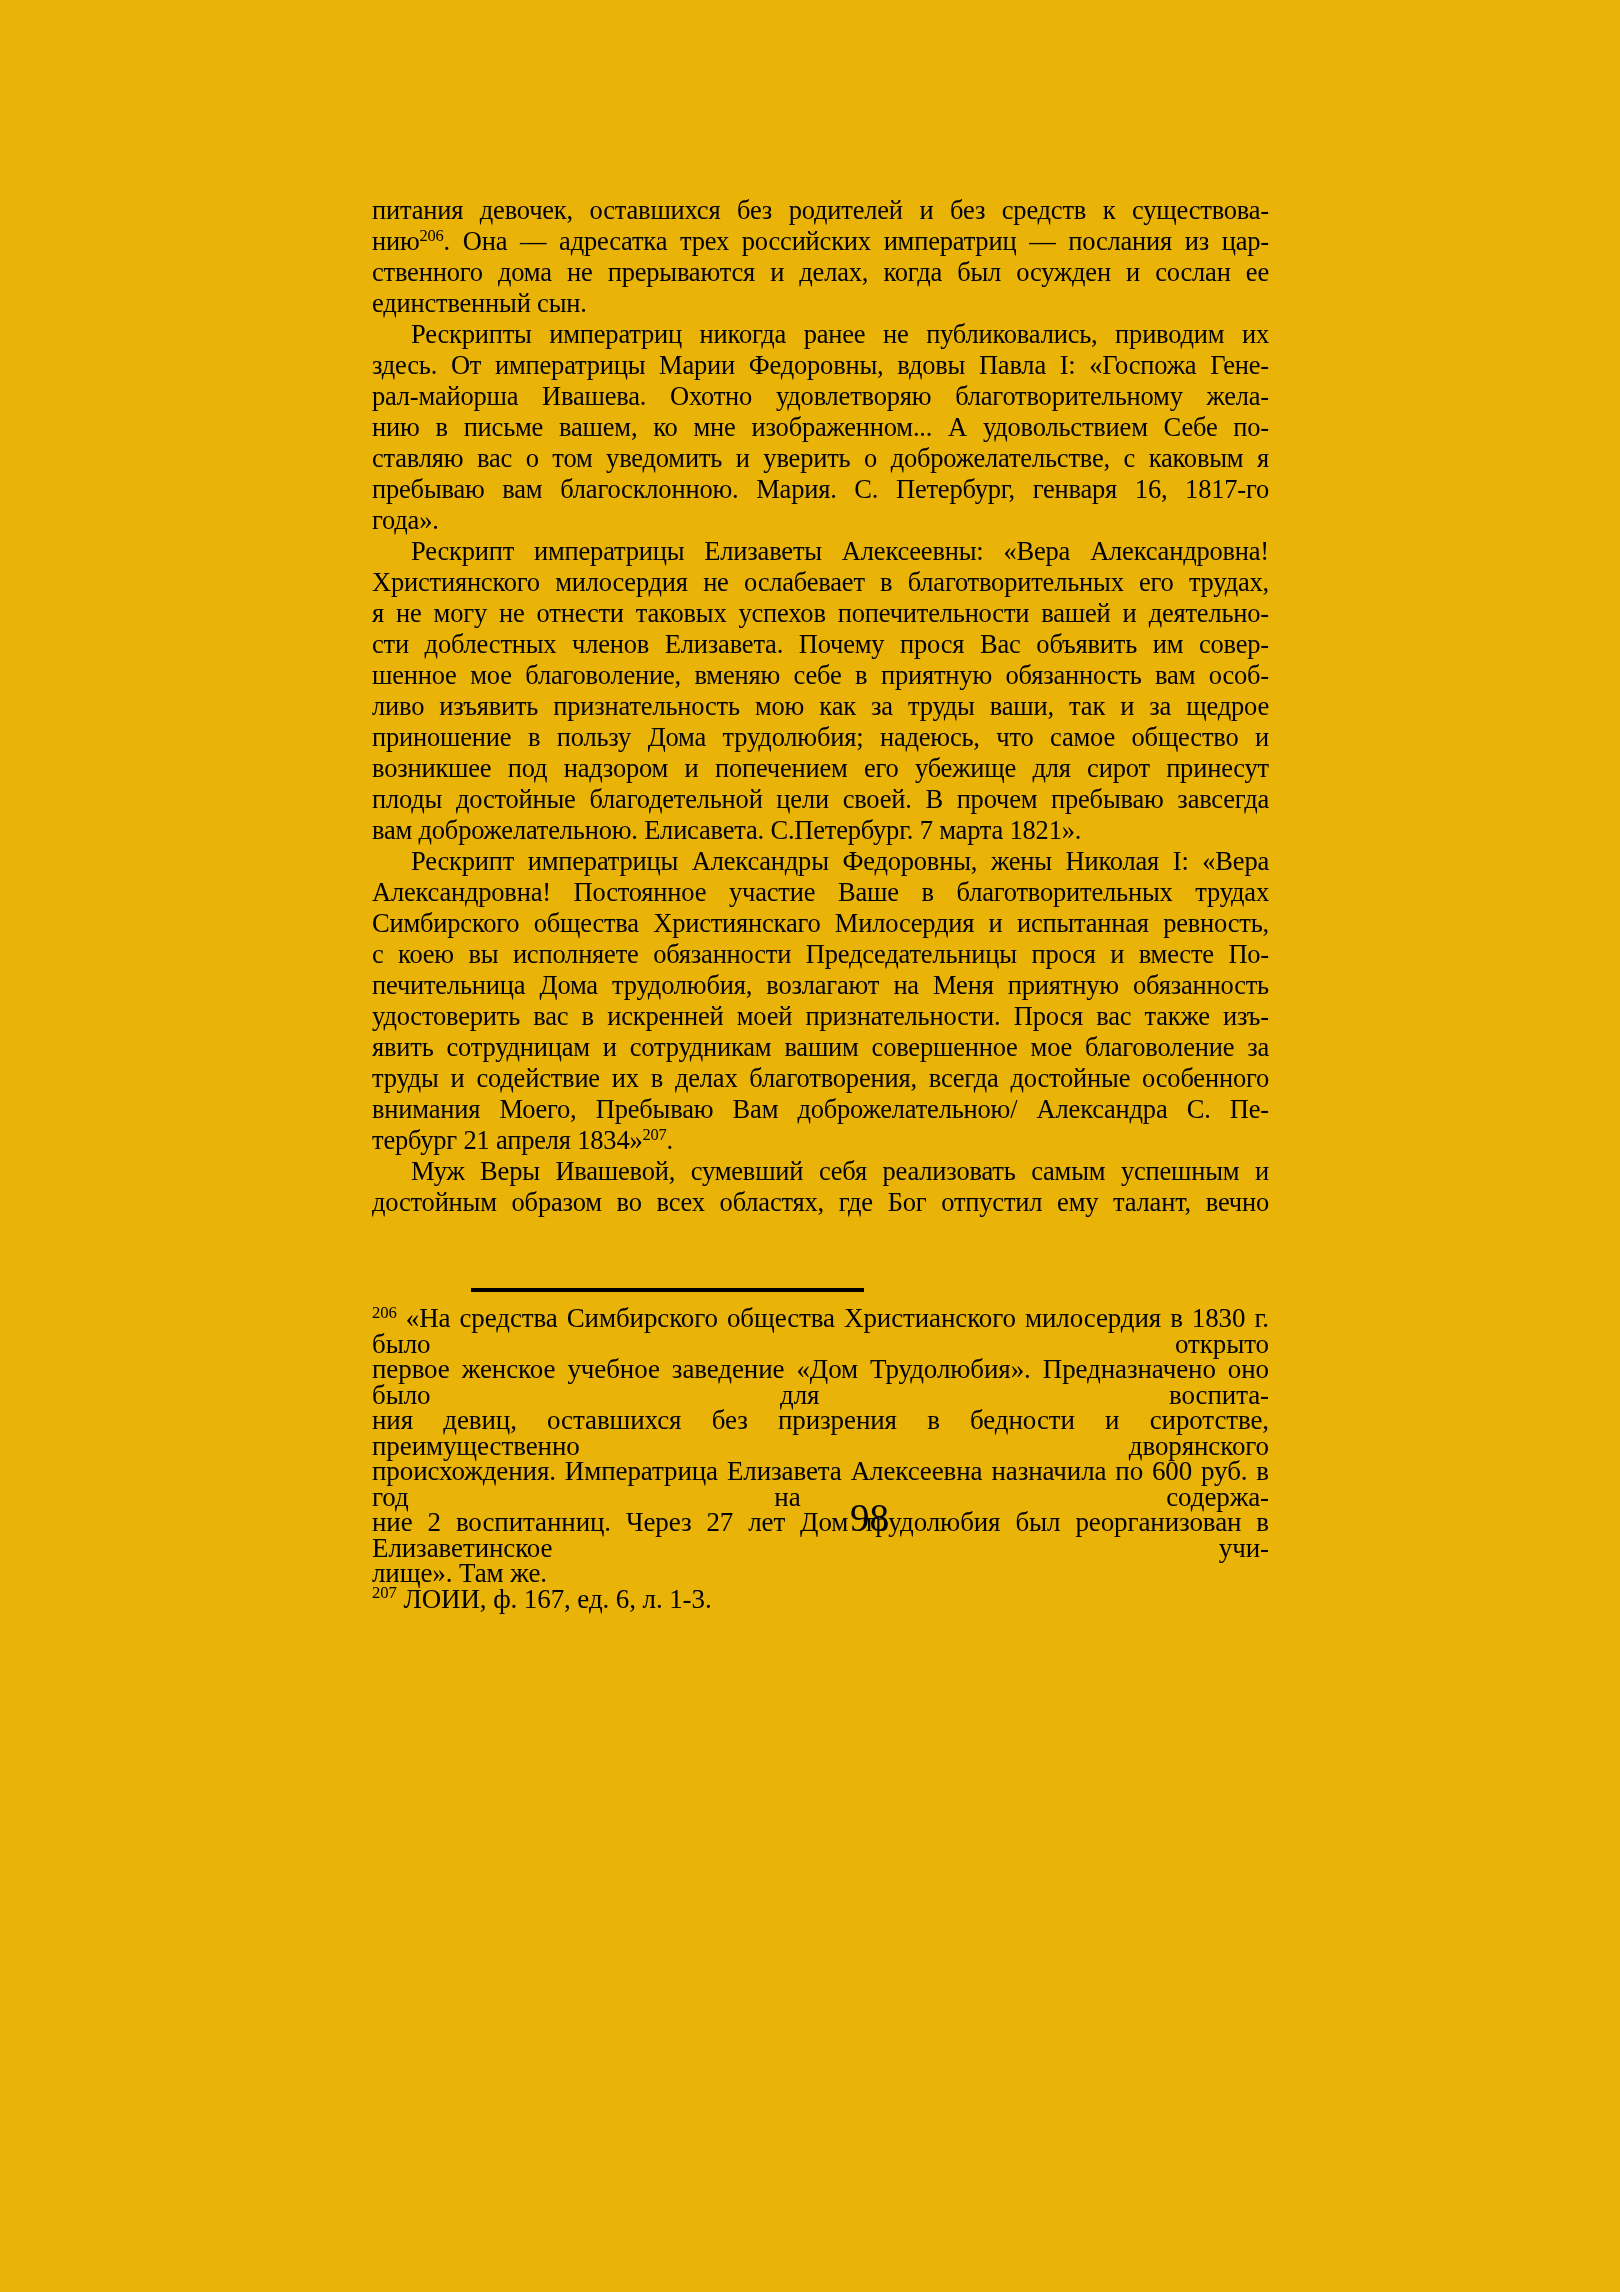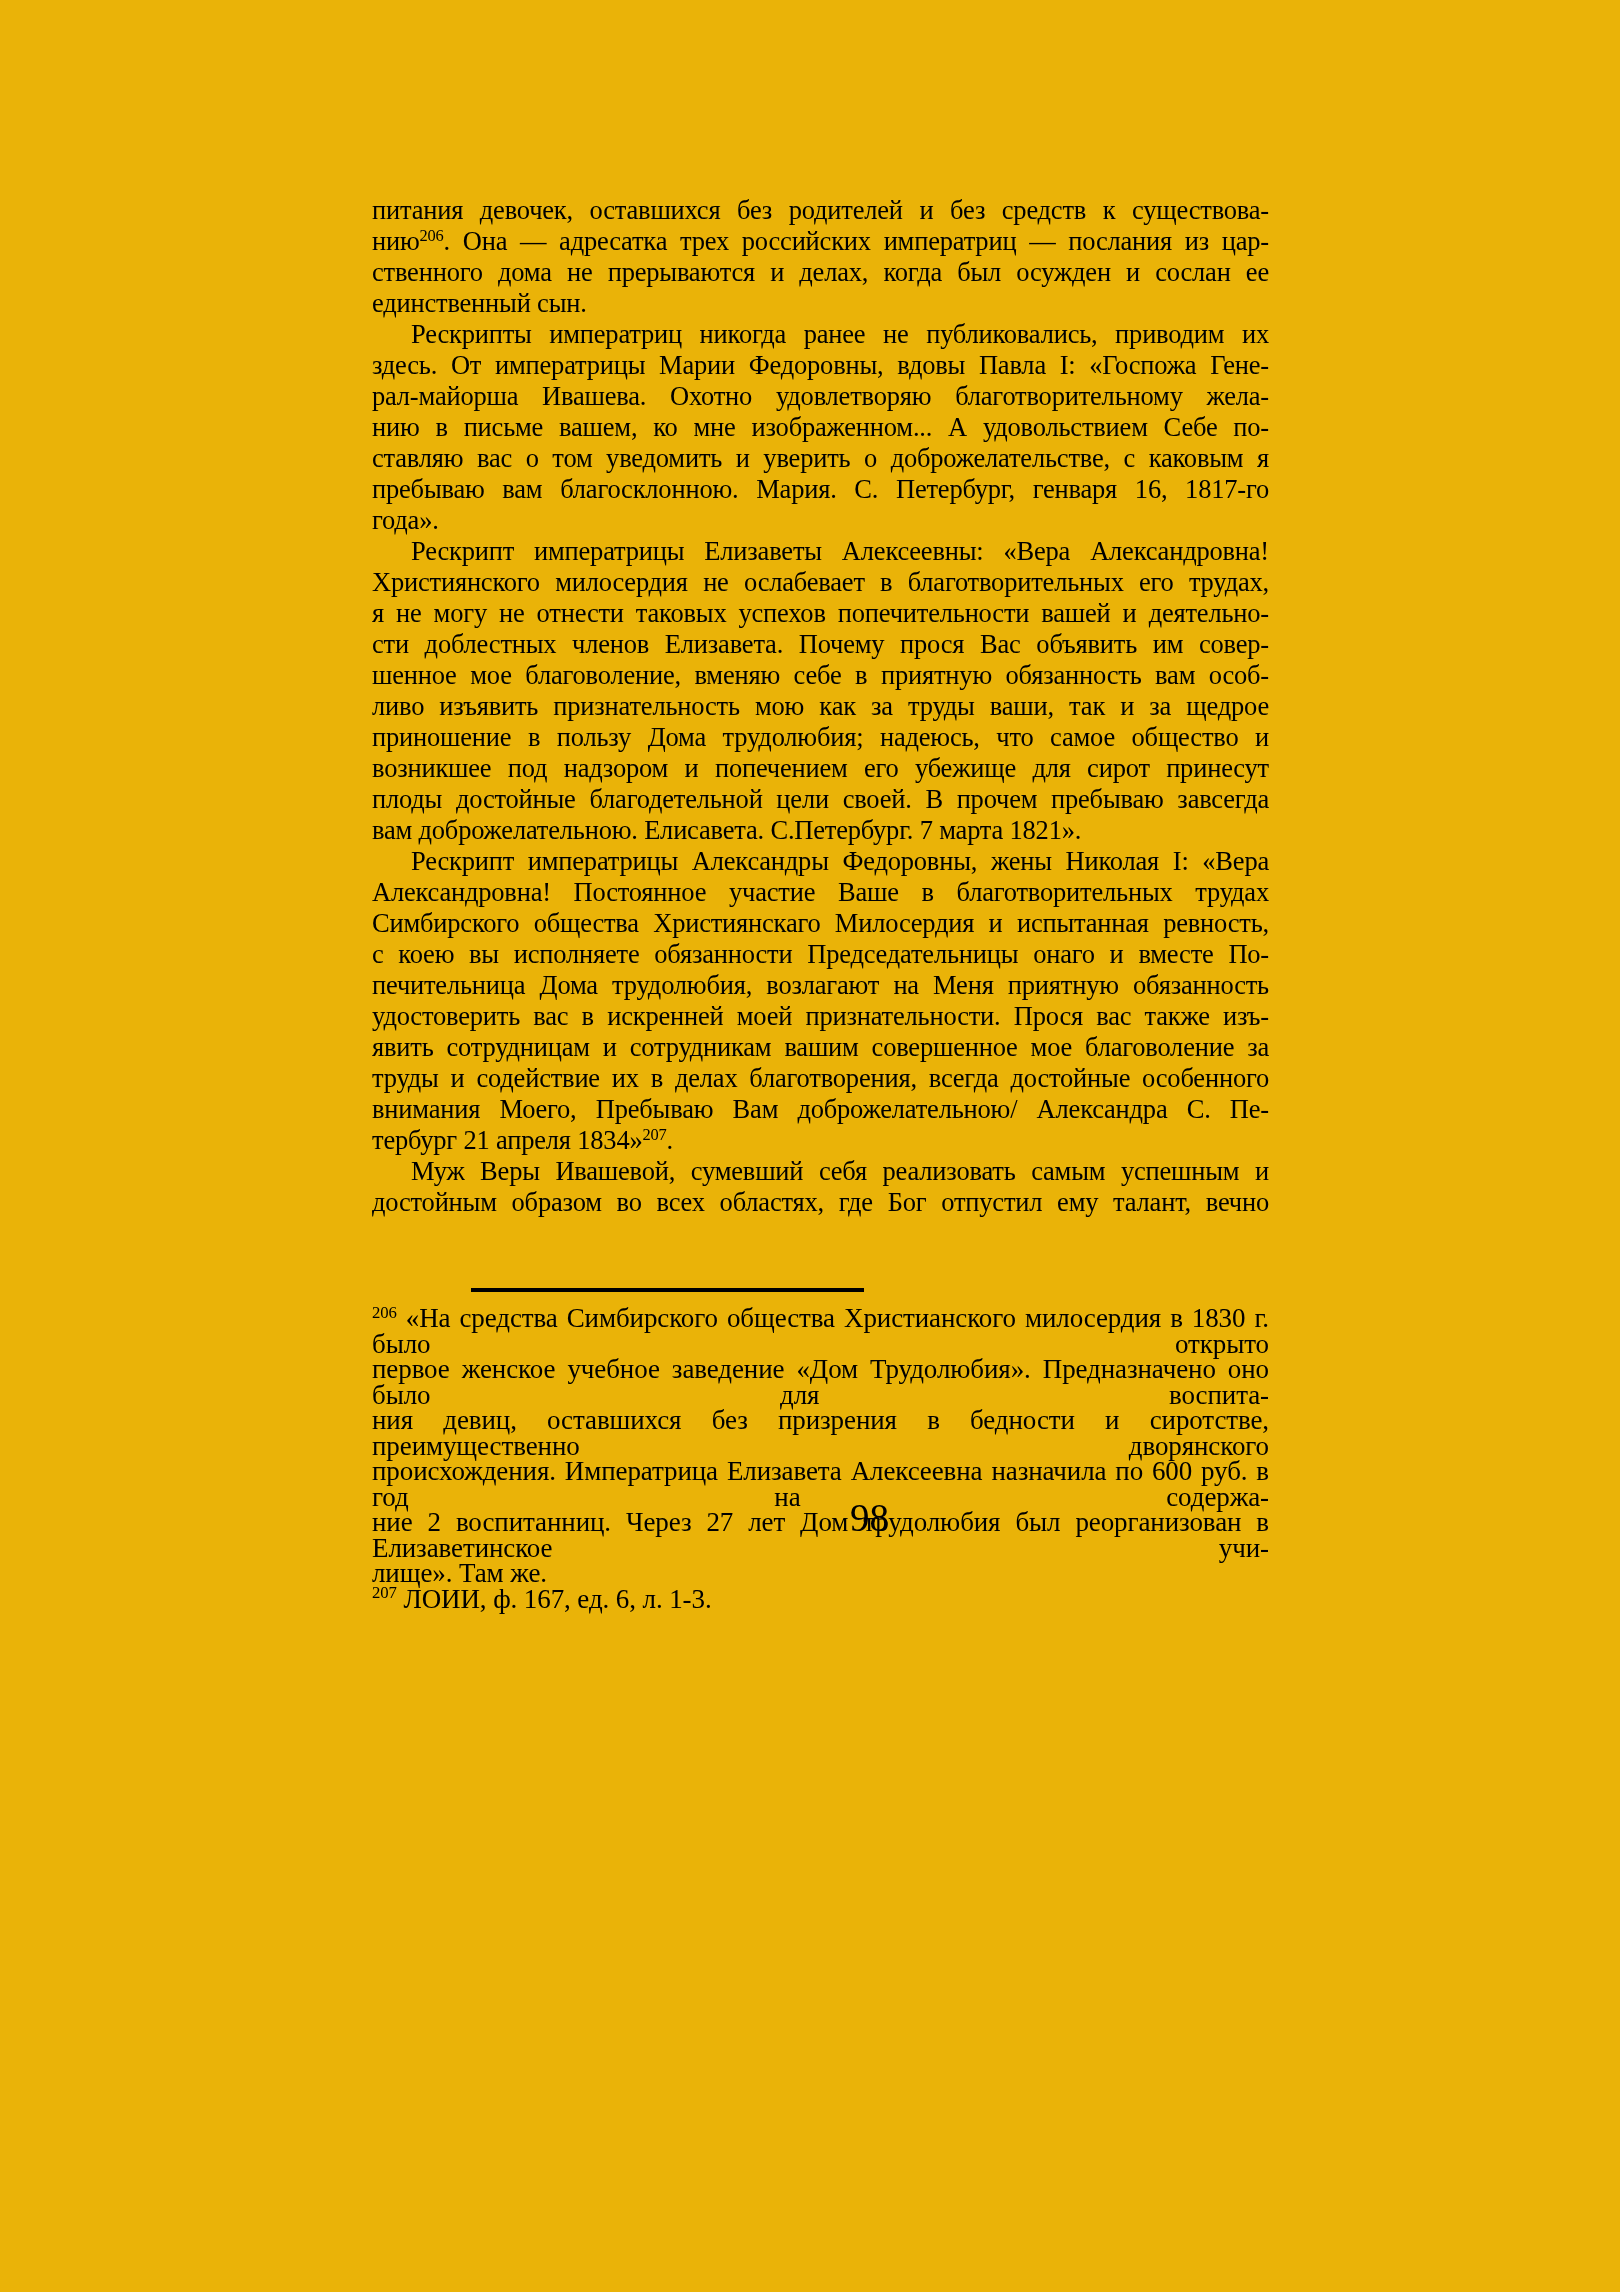--- a/index.html
+++ b/index.html
@@ -101,21 +101,21 @@
         <div class="line">ливо изъявить признательность мою как за труды ваши, так и за щедрое</div>
         <div class="line">приношение в пользу Дома трудолюбия; надеюсь, что самое общество и</div>
         <div class="line">возникшее под надзором и попечением его убежище для сирот принесут</div>
         <div class="line">плоды достойные благодетельной цели своей. В прочем пребываю завсегда</div>
         <div class="line last">вам доброжелательною. Елисавета. С.Петербург. 7 марта 1821».</div>
       </div>
       <div class="para indent">
         <div class="line">Рескрипт императрицы Александры Федоровны, жены Николая I: «Вера</div>
         <div class="line">Александровна! Постоянное участие Ваше в благотворительных трудах</div>
         <div class="line">Симбирского общества Християнскаго Милосердия и испытанная ревность,</div>
-        <div class="line">с коею вы исполняете обязанности Председательницы онаго и вместе По-</div>
+        <div class="line">с коею вы исполняете обязанности Председательницы прося и вместе По-</div>
         <div class="line">печительница Дома трудолюбия, возлагают на Меня приятную обязанность</div>
         <div class="line">удостоверить вас в искренней моей признательности. Прося вас также изъ-</div>
         <div class="line">явить сотрудницам и сотрудникам вашим совершенное мое благоволение за</div>
         <div class="line">труды и содействие их в делах благотворения, всегда достойные особенного</div>
         <div class="line">внимания Моего, Пребываю Вам доброжелательною/  Александра С. Пе-</div>
         <div class="line last">тербург 21 апреля 1834»<sup class="fnref">207</sup>.</div>
       </div>
       <div class="para indent">
         <div class="line">Муж Веры Ивашевой, сумевший себя реализовать самым успешным и</div>
         <div class="line">достойным образом во всех областях, где Бог отпустил ему талант, вечно</div>

